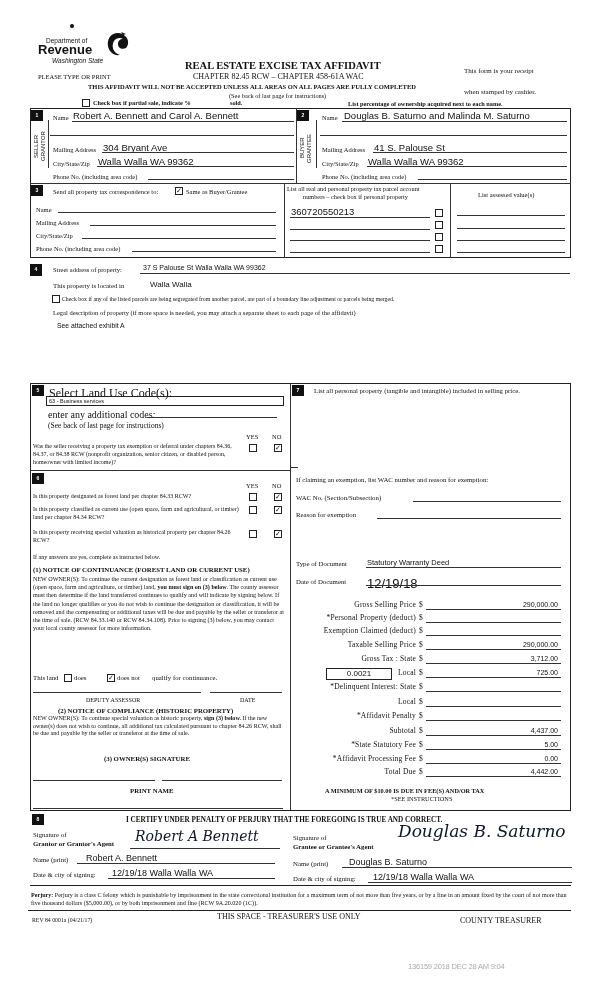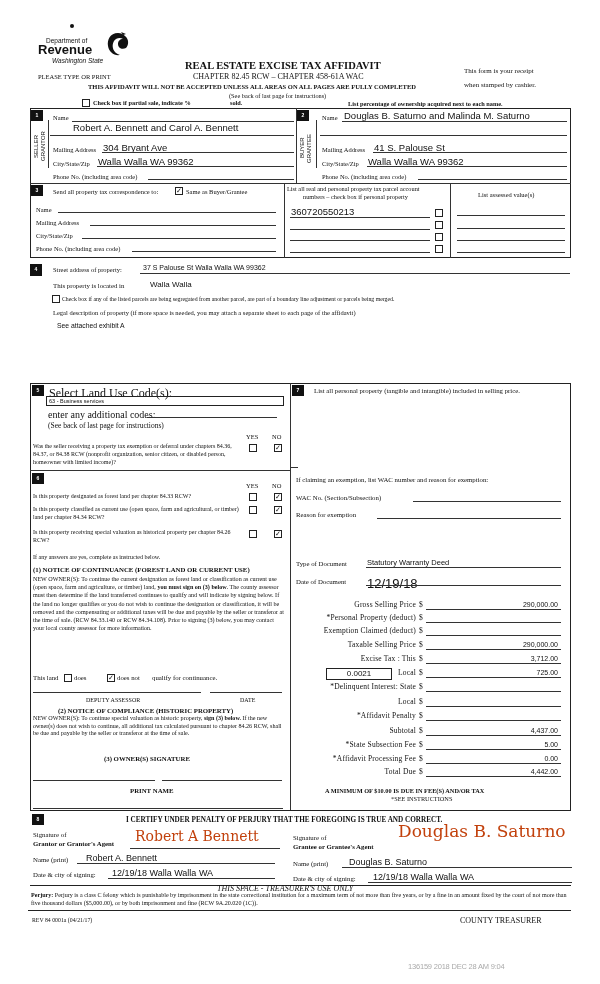--- a/index.html
+++ b/index.html
@@ -13,21 +13,21 @@
   .line { position: absolute; border-bottom: 1px solid #333; height: 0; }
   .vline { position: absolute; border-left: 1px solid #333; width: 0; }
   .hline { position: absolute; border-top: 1px solid #333; height: 0; }
   .cb { position: absolute; width: 8px; height: 8px; border: 1px solid #222; background: #fff; font-size: 7px; line-height: 6px; text-align: center; font-family: "DejaVu Sans", sans-serif; }
   .filled { font-family: "Liberation Sans", sans-serif; font-size: 9.5px; color: #111; white-space: nowrap; }
   .lbl { font-size: 6.5px; white-space: nowrap; }
   .amt-lbl { position: absolute; font-size: 7.5px; text-align: center; white-space: nowrap; letter-spacing: 0.2px; }
   .amt-val { position: absolute; font-family: "Liberation Sans", sans-serif; font-size: 7px; text-align: right; width: 80px; }
   .dollar { position: absolute; font-size: 7.5px; }
   .vert { position: absolute; writing-mode: vertical-rl; transform: rotate(180deg); font-size: 6px; text-align: center; line-height: 7px; }
-  .sig { position: absolute; font-family: "DejaVu Serif", serif; color: #c2410c; white-space: nowrap; }
+  .sig { position: absolute; font-family: "DejaVu Serif", serif; font-style: italic; color: #0f172a; white-space: nowrap; }
 </style>
 </head>
 <body>
 
 <div class="abs" style="left:38px;top:8px;width:95px;height:50px;">
   <div class="abs" style="left:32px;top:16px;width:4px;height:4px;background:#111;border-radius:50%;"></div>
   <div class="abs sans" style="left:8px;top:29px;font-size:6.5px;">Department of</div>
   <div class="abs sans b" style="left:0px;top:35px;font-size:13px;line-height:13px;">Revenue</div>
   <div class="abs sans" style="left:14px;top:49px;font-size:6.5px;font-style:italic;">Washington State</div>
   <div class="abs" style="left:68px;top:23px;width:24px;height:26px;">
@@ -35,38 +35,38 @@
       <path d="M12 2 C4 2 1 9 2 15 C3 21 8 25 14 24 C7 22 5 15 8 10 C10 7 14 6 17 8 C14 8 12 10 12 13 C12 17 16 19 20 17 C23 14 23 8 19 5 C17 3 15 2 12 2 Z" fill="#111"></path>
       <path d="M15 1 L20 3 L17 4 Z" fill="#111"></path>
     </svg>
   </div>
 </div>
 
 <div class="abs serif b" style="left:185px;top:60px;font-size:10.5px;">REAL ESTATE EXCISE TAX AFFIDAVIT</div>
 <div class="abs serif" style="left:193px;top:72px;font-size:8px;">CHAPTER 82.45 RCW – CHAPTER 458-61A WAC</div>
 <div class="abs serif" style="left:38px;top:73px;font-size:6.5px;">PLEASE TYPE OR PRINT</div>
 <div class="abs serif" style="left:464px;top:67px;font-size:7px;">This form is your receipt</div>
-<div class="abs serif" style="left:464px;top:81px;font-size:7px;font-family:Liberation Serif, serif;">when stamped by cashier.</div>
+<div class="abs serif" style="left:464px;top:88px;font-size:7px;font-family:Liberation Serif, serif;">when stamped by cashier.</div>
 <div class="abs serif b" style="left:88px;top:83px;font-size:6.5px;">THIS AFFIDAVIT WILL NOT BE ACCEPTED UNLESS ALL AREAS ON ALL PAGES ARE FULLY COMPLETED</div>
 <div class="abs serif" style="left:229px;top:92px;font-size:6.3px;">(See back of last page for instructions)</div>
 
 <div class="cb" style="left:82px;top:99px;"></div>
 <div class="abs serif b" style="left:93px;top:99px;font-size:6.3px;">Check box if partial sale, indicate %</div>
 <div class="abs serif b" style="left:230px;top:99px;font-size:6.3px;">sold.</div>
 <div class="abs serif b" style="left:348px;top:100px;font-size:6.3px;">List percentage of ownership acquired next to each name.</div>
 
 <div class="abs" style="left:30px;top:108px;width:541px;height:150px;border:1px solid #222;"></div>
 <div class="numbox" style="left:31px;top:110px;">1</div>
 <div class="vline" style="left:48px;top:120px;height:48px;"></div>
 <div class="vert sans" style="left:33px;top:124px;height:44px;width:14px;">
   <span>SELLER</span><br><span>GRANTOR</span>
 </div>
 
 <div class="lbl" style="position:absolute;left:53px;top:114px;">Name</div>
-<div class="filled abs" style="left:73px;top:110px;margin-top:12px;">Robert A. Bennett and Carol A. Bennett</div>
+<div class="filled abs" style="left:73px;top:110px;">Robert A. Bennett and Carol A. Bennett</div>
 <div class="line" style="left:72px;top:121px;width:222px;"></div>
 <div class="line" style="left:50px;top:135px;width:244px;"></div>
 <div class="lbl" style="position:absolute;left:53px;top:146px;">Mailing Address</div>
 <div class="filled abs" style="left:103px;top:142px;">304 Bryant Ave</div>
 <div class="line" style="left:102px;top:152px;width:192px;"></div>
 <div class="lbl" style="position:absolute;left:53px;top:160px;">City/State/Zip</div>
 <div class="filled abs" style="left:98px;top:156px;">Walla Walla WA 99362</div>
 <div class="line" style="left:97px;top:166px;width:197px;"></div>
 <div class="lbl" style="position:absolute;left:53px;top:173px;">Phone No. (including area code)</div>
 <div class="line" style="left:148px;top:179px;width:146px;"></div>
@@ -221,21 +221,21 @@
     <div class="line" style="left: 426px; top: 622px; width: 135px;"></div>
     <div class="amt-val" style="left: 478px; top: 614px;"></div>
     <div class="amt-lbl serif" style="right: 184px; top: 626px;">Exemption Claimed (deduct)</div>
     <div class="dollar serif" style="left: 419px; top: 626px;">$</div>
     <div class="line" style="left: 426px; top: 635px; width: 135px;"></div>
     <div class="amt-val" style="left: 478px; top: 627px;"></div>
     <div class="amt-lbl serif" style="right: 184px; top: 640px;">Taxable Selling Price</div>
     <div class="dollar serif" style="left: 419px; top: 640px;">$</div>
     <div class="line" style="left: 426px; top: 649px; width: 135px;"></div>
     <div class="amt-val" style="left: 478px; top: 641px;">290,000.00</div>
-    <div class="amt-lbl serif" style="right: 184px; top: 654px;">Excise Tax : This</div>
+    <div class="amt-lbl serif" style="right: 184px; top: 654px;">Gross Tax : State</div>
     <div class="dollar serif" style="left: 419px; top: 654px;">$</div>
     <div class="line" style="left: 426px; top: 663px; width: 135px;"></div>
     <div class="amt-val" style="left: 478px; top: 655px;">3,712.00</div>
     <div class="amt-lbl serif" style="right: 184px; top: 668px;">Local</div>
     <div class="dollar serif" style="left: 419px; top: 668px;">$</div>
     <div class="line" style="left: 426px; top: 677px; width: 135px;"></div>
     <div class="amt-val" style="left: 478px; top: 669px;">725.00</div>
     <div class="amt-lbl serif" style="right: 184px; top: 682px;">*Delinquent Interest: State</div>
     <div class="dollar serif" style="left: 419px; top: 682px;">$</div>
     <div class="line" style="left: 426px; top: 691px; width: 135px;"></div>
@@ -245,21 +245,21 @@
     <div class="line" style="left: 426px; top: 706px; width: 135px;"></div>
     <div class="amt-val" style="left: 478px; top: 698px;"></div>
     <div class="amt-lbl serif" style="right: 184px; top: 711px;">*Affidavit Penalty</div>
     <div class="dollar serif" style="left: 419px; top: 711px;">$</div>
     <div class="line" style="left: 426px; top: 720px; width: 135px;"></div>
     <div class="amt-val" style="left: 478px; top: 712px;"></div>
     <div class="amt-lbl serif" style="right: 184px; top: 726px;">Subtotal</div>
     <div class="dollar serif" style="left: 419px; top: 726px;">$</div>
     <div class="line" style="left: 426px; top: 735px; width: 135px;"></div>
     <div class="amt-val" style="left: 478px; top: 727px;">4,437.00</div>
-    <div class="amt-lbl serif" style="right: 184px; top: 740px;">*State Subsection Fee</div>
+    <div class="amt-lbl serif" style="right: 184px; top: 740px;">*State Statutory Fee</div>
     <div class="dollar serif" style="left: 419px; top: 740px;">$</div>
     <div class="line" style="left: 426px; top: 749px; width: 135px;"></div>
     <div class="amt-val" style="left: 478px; top: 741px;">5.00</div>
     <div class="amt-lbl serif" style="right: 184px; top: 754px;">*Affidavit Processing Fee</div>
     <div class="dollar serif" style="left: 419px; top: 754px;">$</div>
     <div class="line" style="left: 426px; top: 763px; width: 135px;"></div>
     <div class="amt-val" style="left: 478px; top: 755px;">0.00</div>
     <div class="amt-lbl serif" style="right: 184px; top: 767px;">Total Due</div>
     <div class="dollar serif" style="left: 419px; top: 767px;">$</div>
     <div class="line" style="left: 426px; top: 776px; width: 135px;"></div>
@@ -297,15 +297,15 @@
 <div class="filled abs" style="left:373px;top:872px;font-size:9px;">12/19/18  Walla Walla WA</div>
 <div class="line" style="left:368px;top:882px;width:204px;"></div>
 
 <div class="hline" style="left:30px;top:885px;width:541px;border-top:1.5px solid #222;"></div>
 
 <div class="abs serif" style="left:31px;top:891px;width:545px;font-size:6.1px;line-height:8px;">
   <b>Perjury:</b><span> Perjury is a class C felony which is punishable by imprisonment in the state correctional institution for a maximum term of not more than five years, or by a fine in an amount fixed by the court of not more than five thousand dollars ($5,000.00), or by both imprisonment and fine (RCW 9A.20.020 (1C)).</span>
 </div>
 <div class="hline" style="left:28px;top:910px;width:543px;border-top:1.5px solid #222;"></div>
 <div class="abs serif" style="left:32px;top:917px;font-size:5.8px;">REV 84 0001a (04/21/17)</div>
-<div class="abs serif" style="left:217px;top:884px;font-size:8px;font-style:italic;">THIS SPACE - TREASURER'S USE ONLY</div>
+<div class="abs serif" style="left:217px;top:912px;font-size:8px;">THIS SPACE - TREASURER'S USE ONLY</div>
 <div class="abs serif" style="left:460px;top:916px;font-size:8px;">COUNTY TREASURER</div>
 <div class="abs sans" style="left:408px;top:962px;font-size:7.5px;color:#aaa;letter-spacing:-0.2px;">136159 2018 DEC 28 AM 9:04</div>
 
 </body></html>

